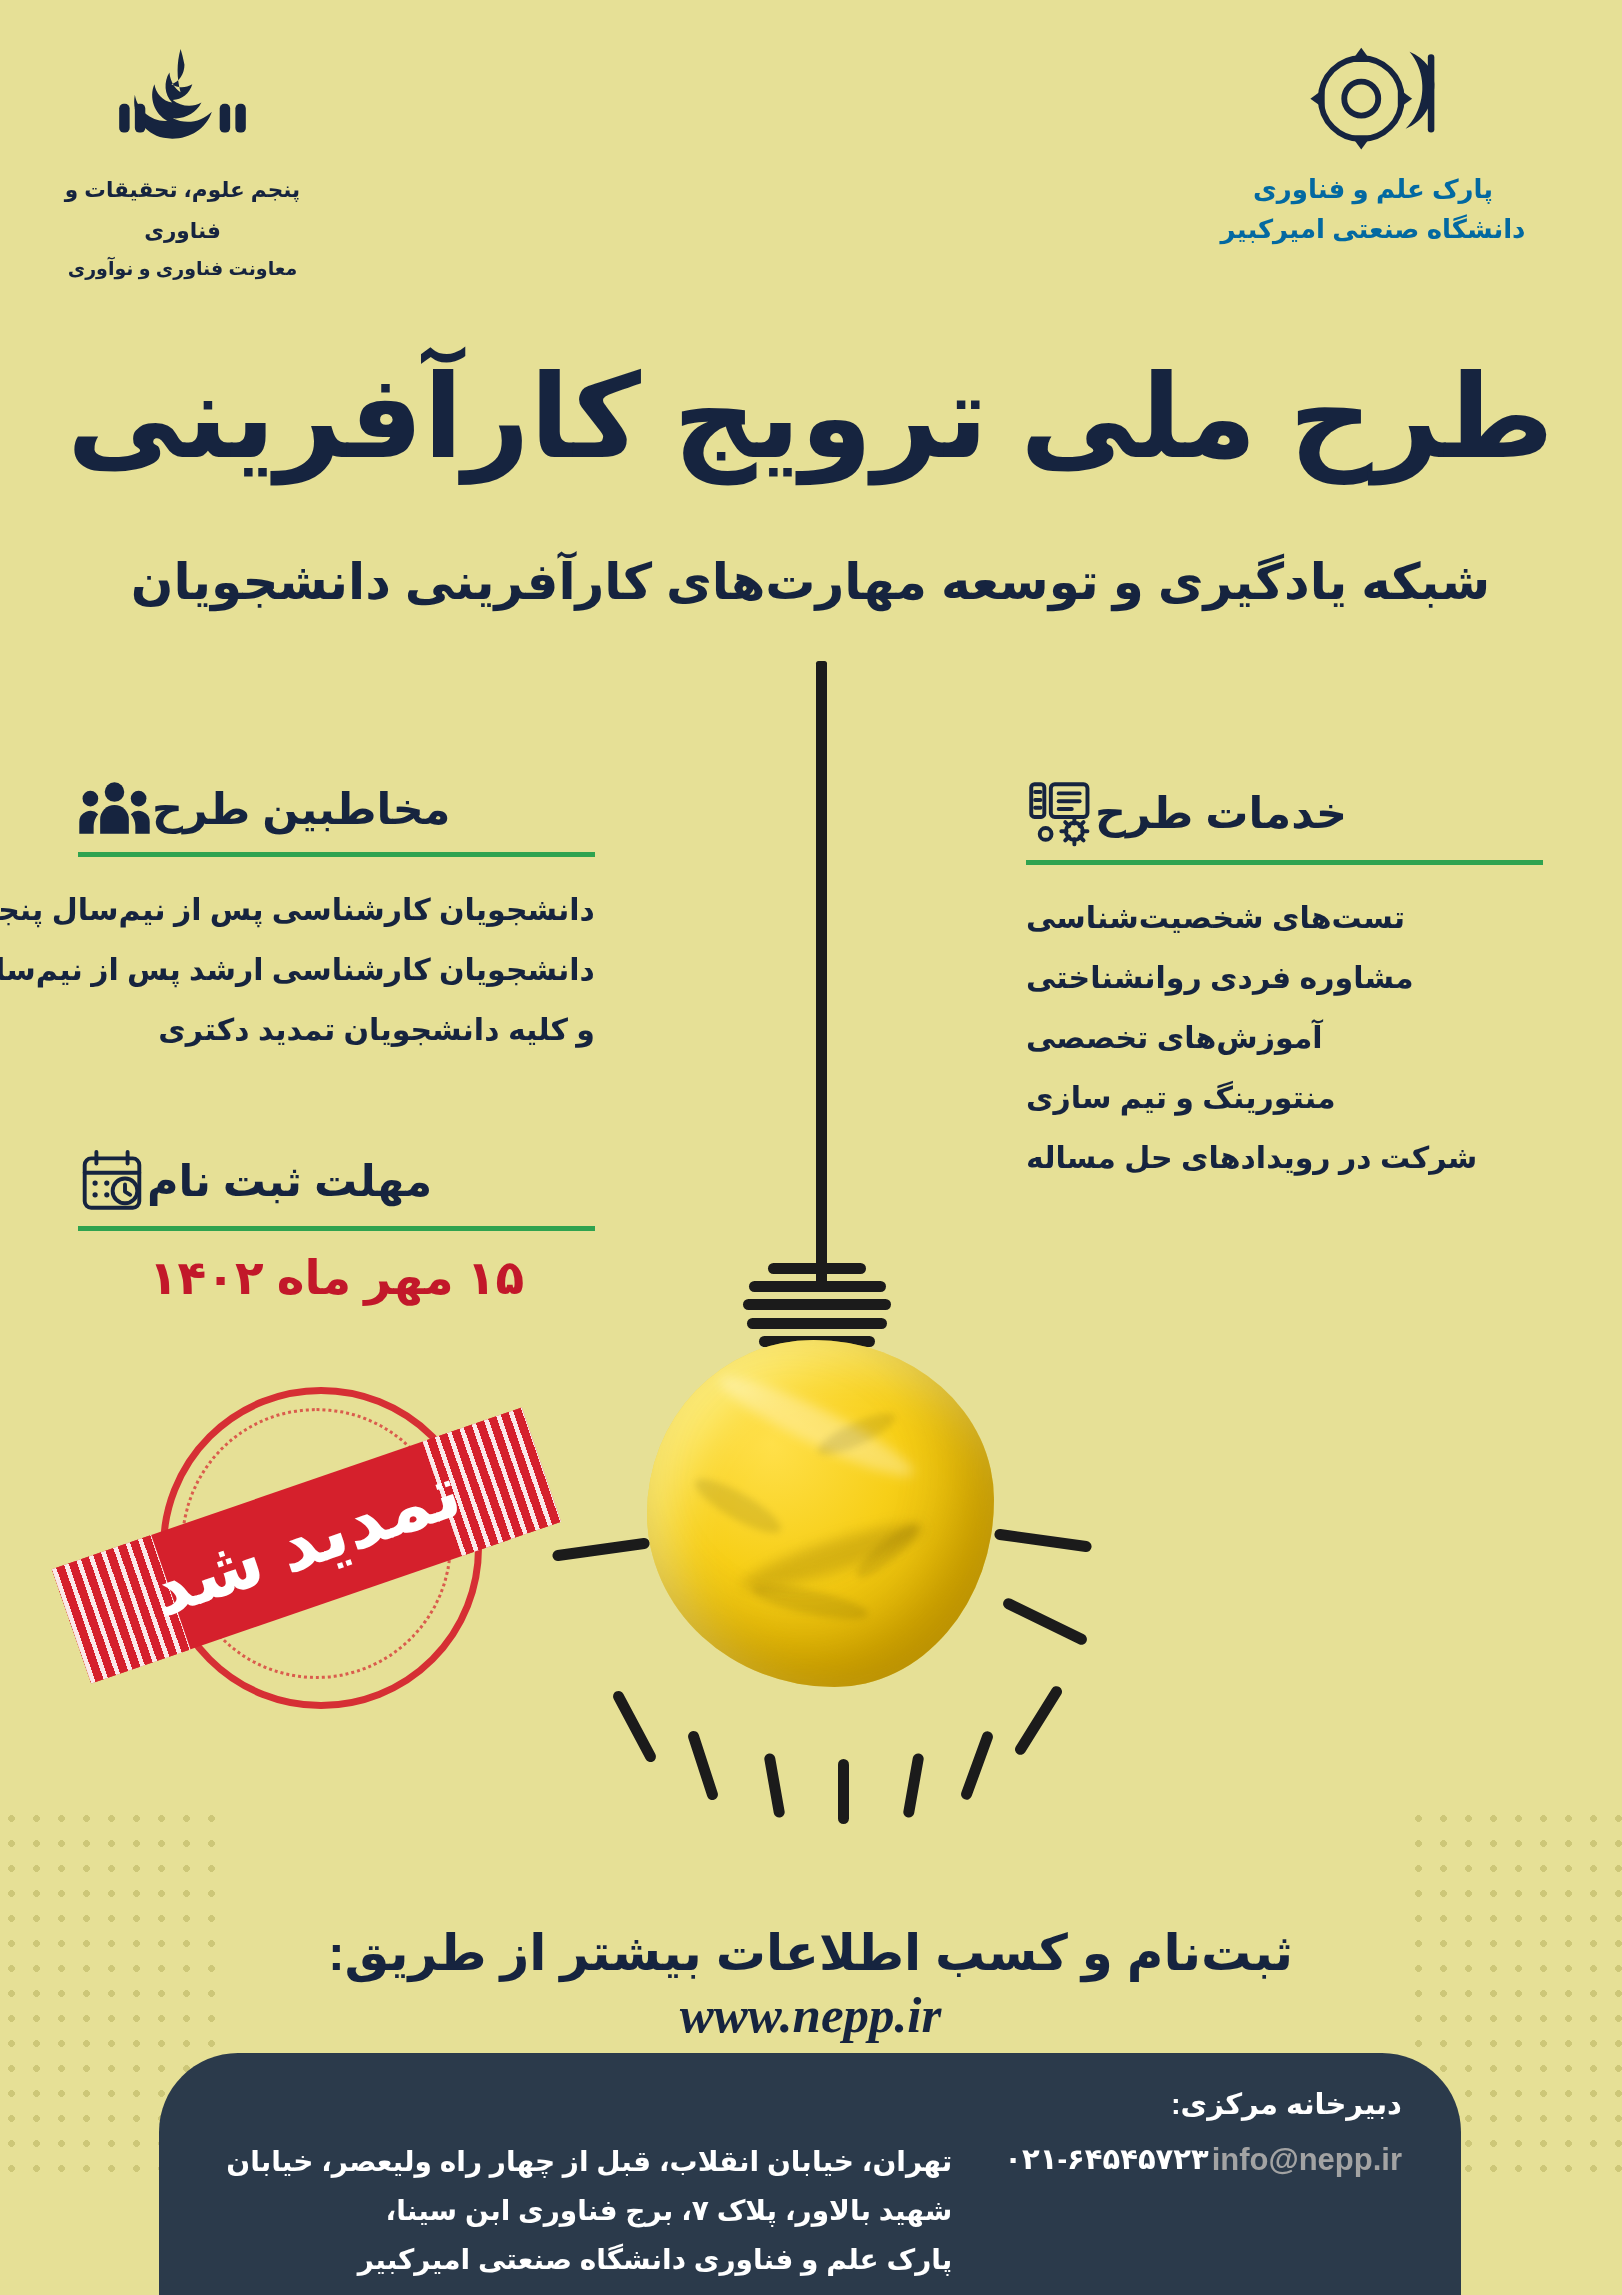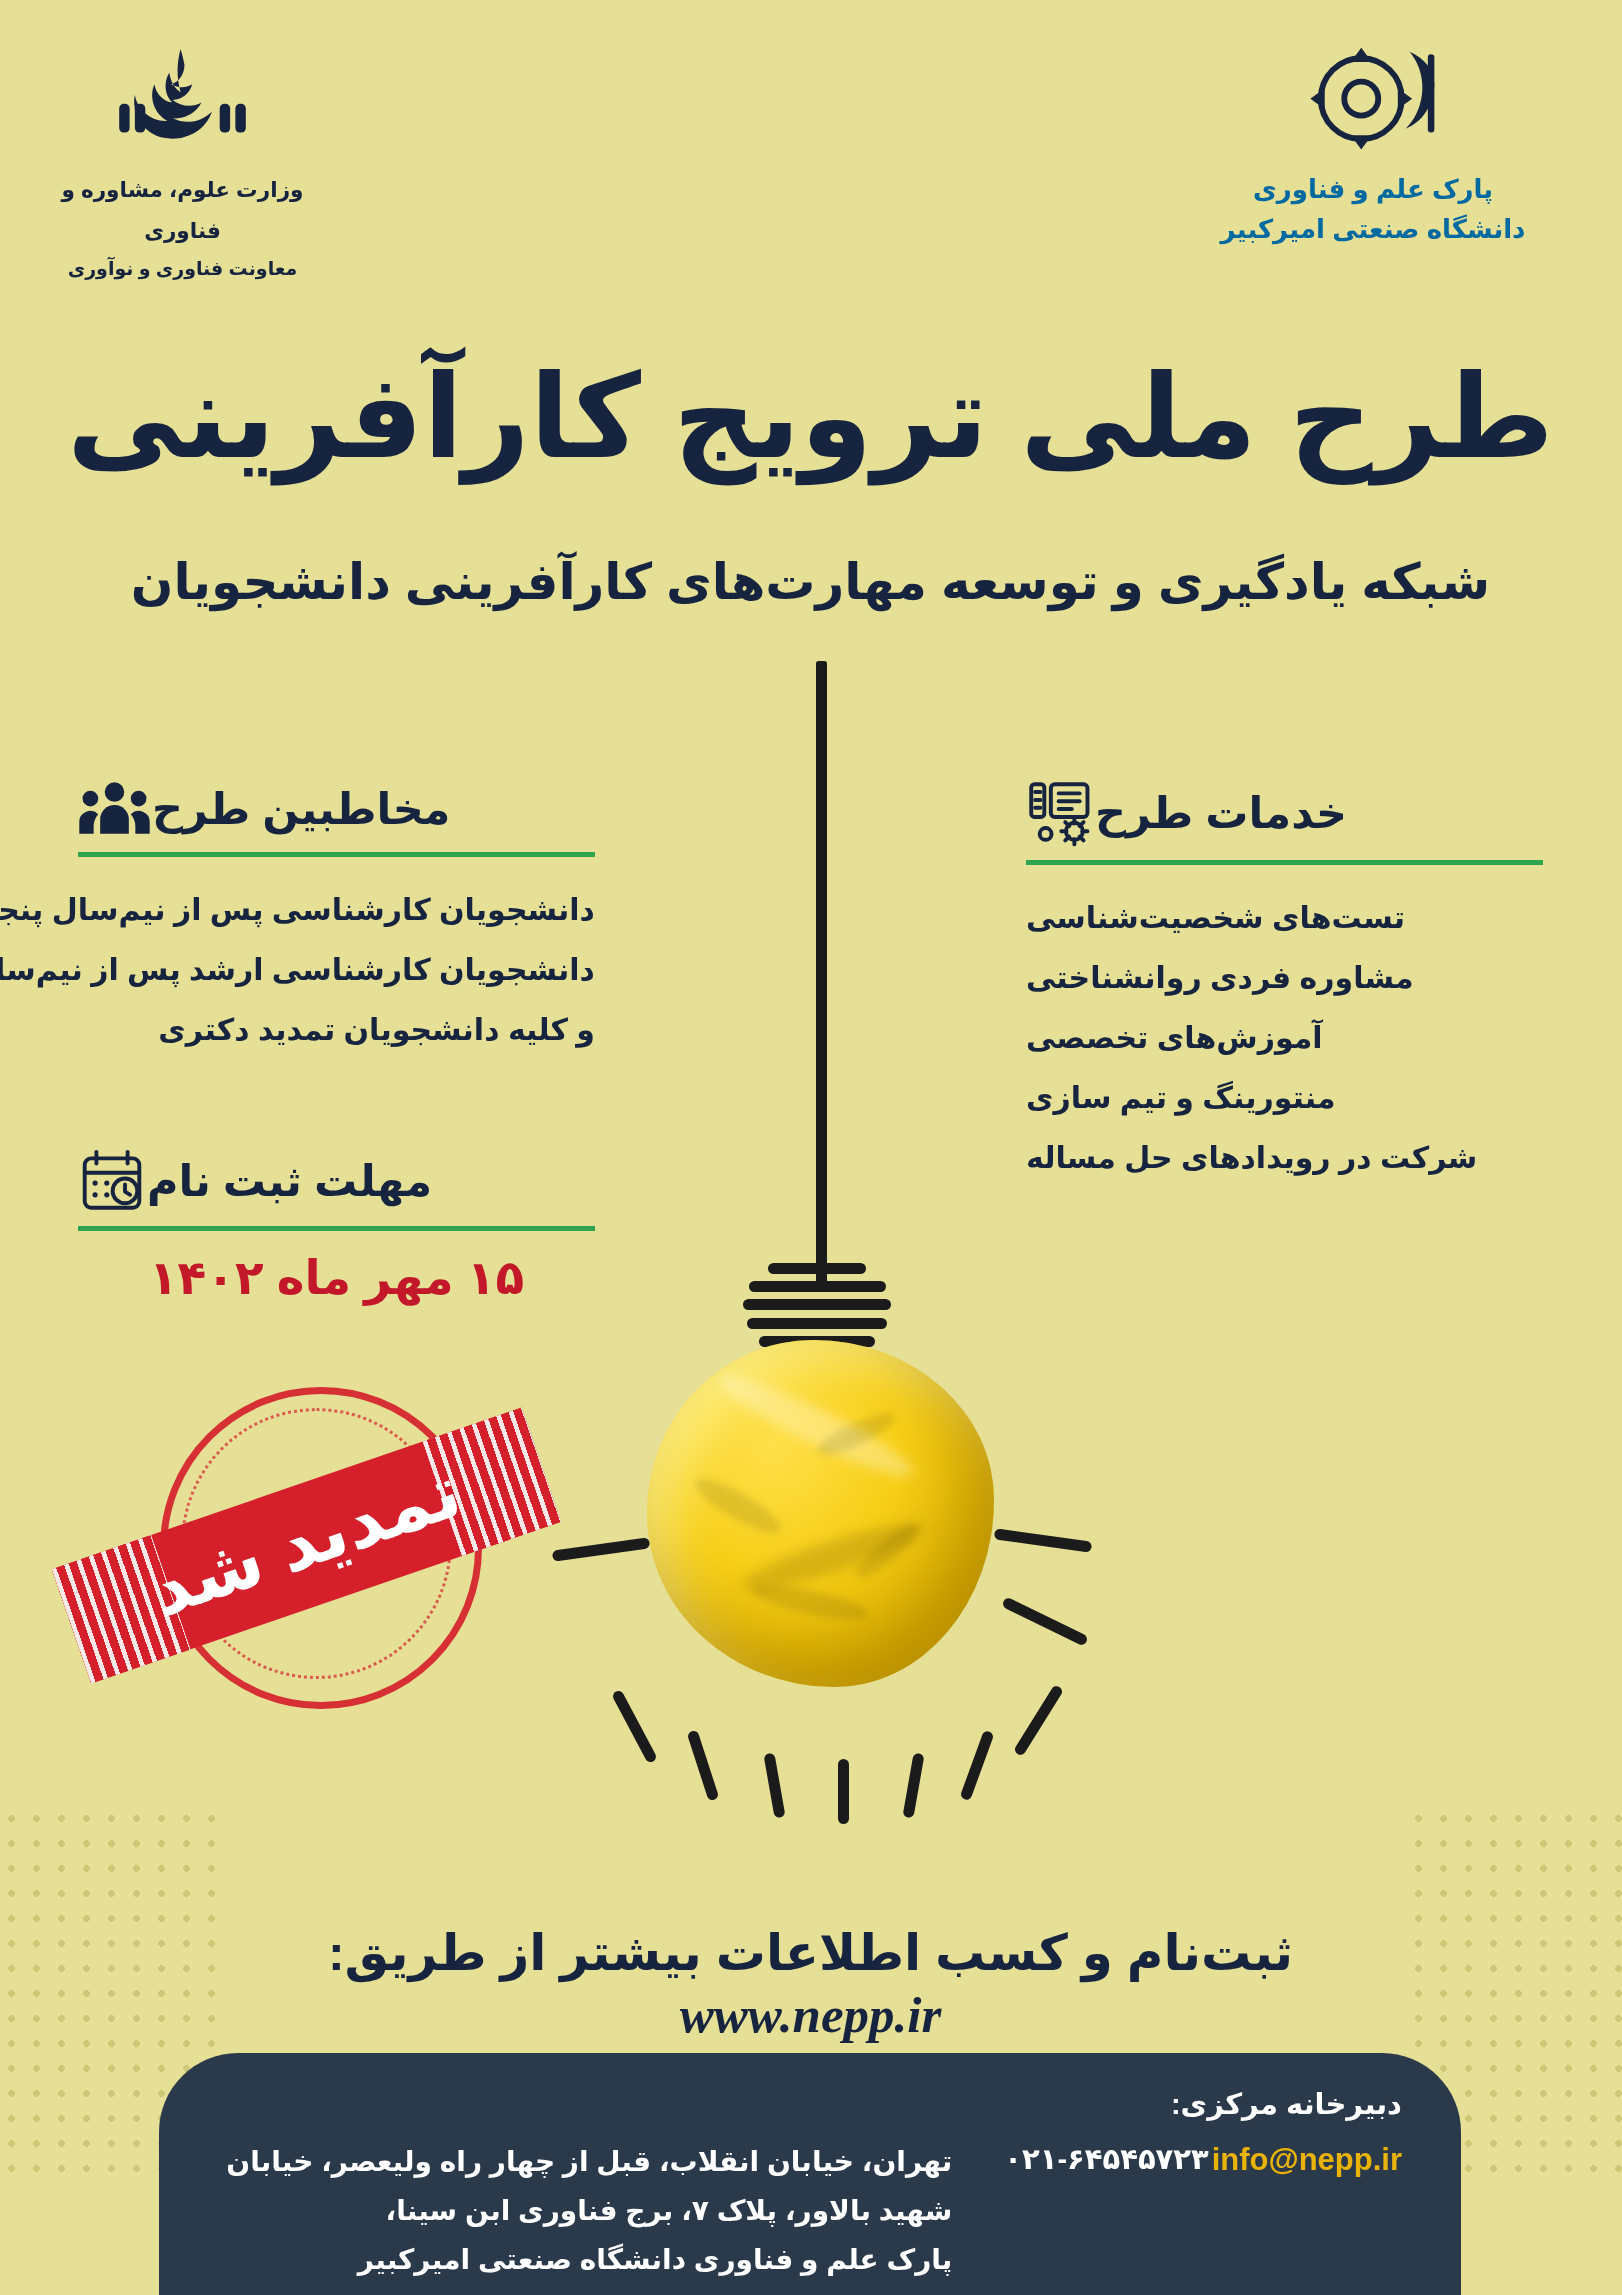--- a/index.html
+++ b/index.html
@@ -342,21 +342,21 @@
     font-size: 29px;
     font-weight: bold;
     direction: ltr;
     margin-left: 26px;
     vertical-align: top;
   }
   .footer-email {
     display: inline-block;
     font-size: 31px;
     font-weight: bold;
-    color: #eab308;
+    color: #a3a3a3;
     direction: ltr;
     vertical-align: top;
   }
 </style>
 </head>
 <body>
 
 <div class="poster">
 
   <div class="dots left"></div>
@@ -365,21 +365,21 @@
   <div class="header-left">
     <svg class="ic emblem" width="151" height="124" viewBox="0 0 230 190">
       <g fill="#16243f">
         <path d="M112 20 c-6 22 -6 44 0 66 c-10 -6 -16 -18 -17 -30 c-9 14 -8 34 4 46 c-14 -2 -25 -14 -27 -28 c-9 20 0 46 20 56 c-24 2 -46 -16 -50 -40 c-6 30 14 60 44 66 c32 6 64 -10 74 -40 c-16 16 -40 20 -60 10 c18 2 36 -8 44 -24 c-14 8 -32 6 -44 -4 c14 0 26 -10 30 -24 c-10 6 -22 6 -32 0 c12 -4 20 -16 20 -30 c-2 -10 -4 -18 -6 -24z"></path>
         <rect x="18" y="104" width="16" height="44" rx="7"></rect>
         <rect x="42" y="104" width="16" height="44" rx="7"></rect>
         <rect x="172" y="104" width="16" height="44" rx="7"></rect>
         <rect x="196" y="104" width="16" height="44" rx="7"></rect>
       </g>
     </svg>
-    <div class="ministry-line">وزارت علوم، مشاوره و فناوری</div>
+    <div class="ministry-line">پنجم علوم، تحقیقات و فناوری</div>
     <div class="ministry-line small">معاونت فناوری و نوآوری</div>
   </div>
 
   <div class="header-right">
     <svg class="ic emblem" width="170" height="124" viewBox="0 0 260 190">
       <g fill="#16243f">
         <circle cx="112" cy="96" r="62" fill="none" stroke="#16243f" stroke-width="9"></circle>
         <circle cx="112" cy="96" r="26" fill="none" stroke="#16243f" stroke-width="9"></circle>
         <path d="M112 18 l16 22 h-32z"></path>
         <path d="M112 174 l16 -22 h-32z"></path>

